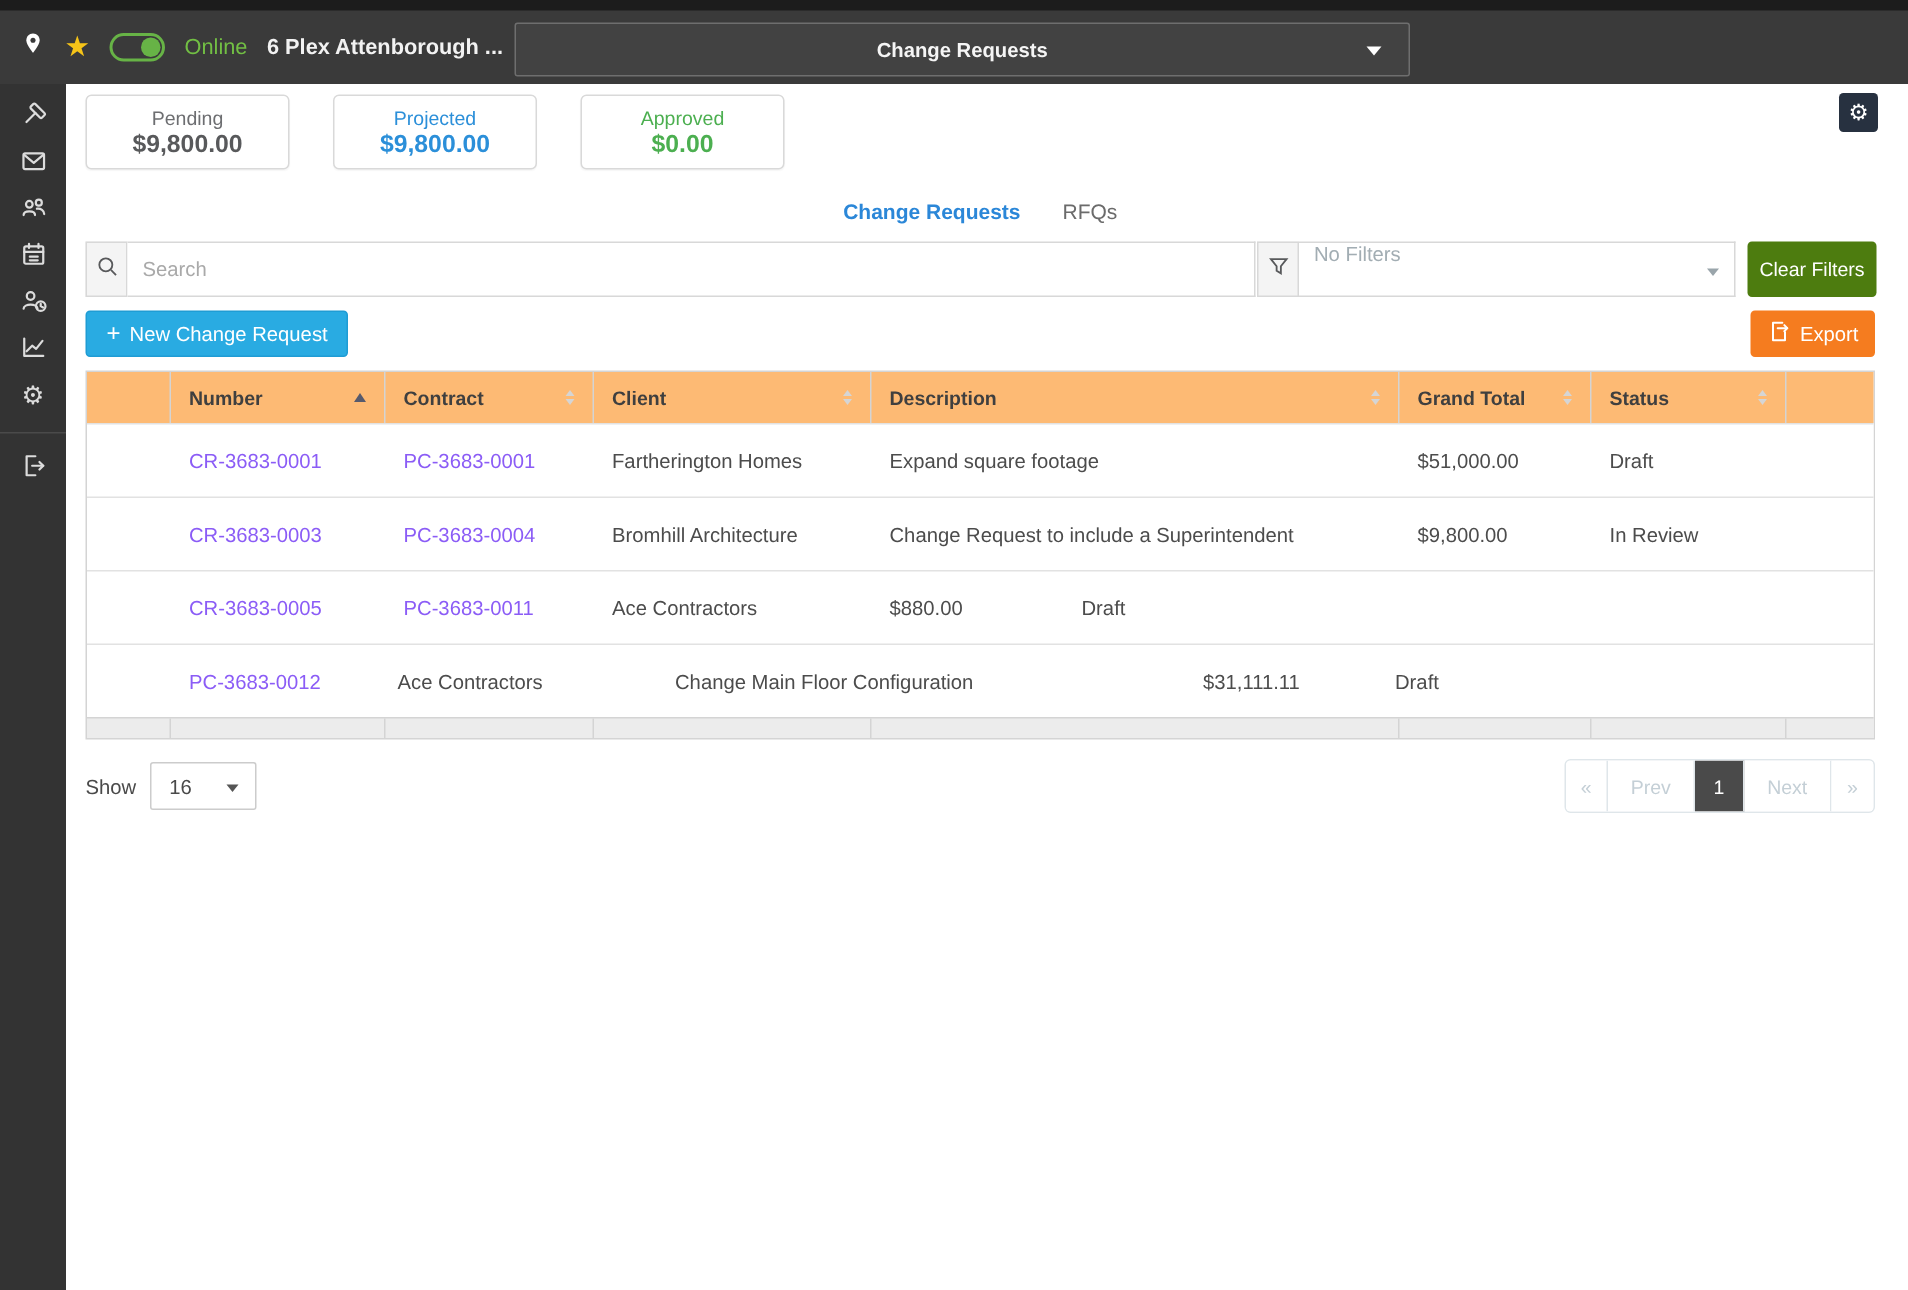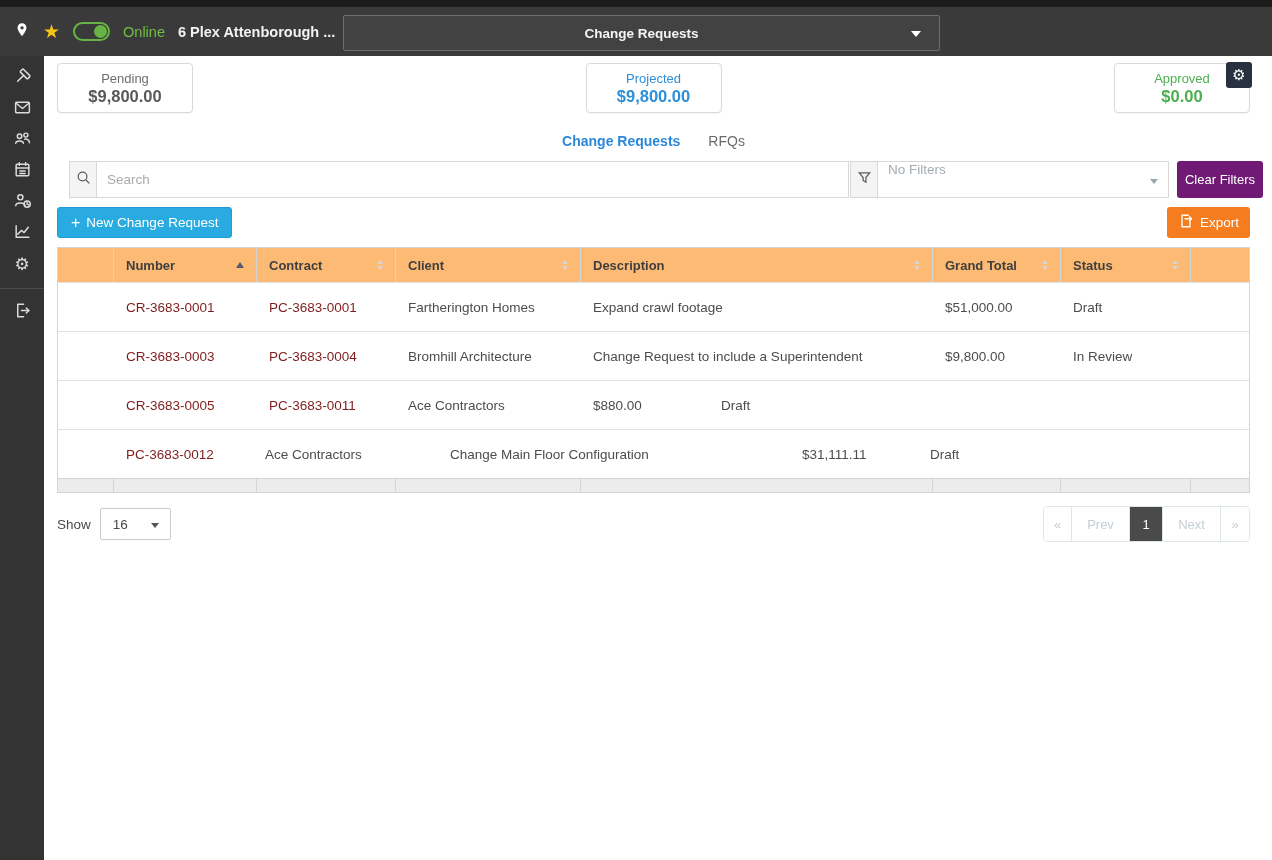--- a/index.html
+++ b/index.html
@@ -30,46 +30,46 @@
   .gear-glyph { font-size:17px; line-height:1; font-family:"DejaVu Sans", sans-serif; }
 
   
   .main { position:absolute; left:44px; top:56px; width:1228px; height:804px; background:#fff;
     padding:0 22px 0 13px; }
 
   .gear-btn { position:absolute; right:20px; top:6px; width:26px; height:26px; background:#273140;
     border:none; border-radius:3px; color:#fff; font-size:15px; cursor:pointer;
     display:flex; align-items:center; justify-content:center; font-family:"DejaVu Sans", sans-serif; }
 
-  .cards { display:flex; justify-content:space-between; gap:29px; margin-top:7px; }
+  .cards { display:flex; justify-content:flex-start; gap:29px; margin-top:7px; }
   .card { width:136px; height:50px; border:1px solid #d9d9d9; border-radius:4px; background:#fff;
     display:flex; flex-direction:column; align-items:center; justify-content:center; box-shadow:0 1px 1px rgba(0,0,0,0.04); }
   .card .lbl { font-size:13px; color:#6d6e71; }
   .card .amt { font-size:16.5px; font-weight:700; color:#58595b; margin-top:1px; }
   .card.projected .lbl, .card.projected .amt { color:#2b8fd9; }
   .card.approved .lbl, .card.approved .amt { color:#4caf50; }
 
   .tabs { display:flex; justify-content:center; gap:28px; margin-top:20px; }
   .tab { font-size:14px; cursor:pointer; }
   .tab.active { color:#2b87d8; font-weight:700; }
   .tab.inactive { color:#6b6b6b; }
 
-  .search-row { display:flex; margin-top:12px; height:37px;margin-left:12px; }
+  .search-row { display:flex; margin-top:12px; height:37px; }
   .icon-box { width:28px; height:37px; background:#f4f4f4; border:1px solid #d8d8d8;
     display:flex; align-items:center; justify-content:center; flex:none; }
   .icon-box svg { stroke:#58595b; fill:none; stroke-width:1.3; }
   .search-input { width:752px; height:37px; border:1px solid #d8d8d8; border-left:none;
     padding:0 10px; font-size:13.5px; color:#4a4a4a; outline:none; flex:none; }
   .search-input::placeholder { color:#a9a9a9; }
   .funnel-box { margin-left:1px; }
   .filter-select { position:relative; width:291px; height:37px; border:1px solid #d8d8d8; border-left:none;
     display:flex; align-items:flex-start; padding:0 10px; color:#a2adb3; font-size:13.5px; cursor:pointer; flex:none; }
   .filter-select .caret { position:absolute; right:10px; top:17px; width:0; height:0;
     border-left:4px solid transparent; border-right:4px solid transparent; border-top:5px solid #9aa5ab; }
-  .clear-filters { margin-left:8px; width:86px; height:37px; background:#701a75; color:#fff;
+  .clear-filters { margin-left:8px; width:86px; height:37px; background:#4d7c0f; color:#fff;
     border:none; border-radius:3px; font-size:13px; cursor:pointer; flex:none; }
 
   .actions-row { display:flex; justify-content:space-between; margin-top:9px; }
   .btn-new { height:31px; padding:0 13px; background:#29abe2; border:1px solid #1f9cd4; border-radius:3px;
     color:#fff; font-size:13.5px; cursor:pointer; display:flex; align-items:center; gap:6px; }
   .btn-new .plus { font-size:16px; font-weight:400; }
   .btn-export { height:31px; padding:0 11px; background:#f57c1f; border:none; border-radius:3px;
     color:#fff; font-size:13.5px; cursor:pointer; display:flex; align-items:center; gap:6px; }
   .btn-export svg { stroke:#fff; fill:none; stroke-width:1.5; stroke-linecap:round; stroke-linejoin:round; }
 
@@ -80,21 +80,21 @@
     padding:0 12px; border-right:1px solid #d4d4d4; font-size:13px; font-weight:700; color:#3f3f3f; cursor:pointer; }
   .t-head .cell:last-child { border-right:none; }
   .t-row { display:flex; height:49px; background:#fff; border-top:1px solid #e2e2e2; cursor:pointer; }
   .t-row .cell { display:flex; align-items:center; padding:0 12px; font-size:13.5px; color:#4c4c4c; }
   .t-foot { display:flex; height:14px; background:#ececec; border-top:1px solid #d4d4d4; }
   .t-foot .cell { border-right:1px solid #d4d4d4; height:100%; }
   .t-foot .cell:last-child { border-right:none; }
   .c0{width:56px;flex:none;} .c1{width:143px;flex:none;} .c2{width:139px;flex:none;}
   .c3{width:185px;flex:none;} .c4{width:352px;flex:none;} .c5{width:128px;flex:none;}
   .c6{width:130px;flex:none;gap:10px;} .c7{width:60px;flex:none;}
-  .link { color:#7f1d1d; cursor:pointer; }
+  .link { color:#8b5cf6; cursor:pointer; }
   .sort-up { width:0; height:0; border-left:4px solid transparent; border-right:4px solid transparent;
     border-bottom:6px solid #565a6d; }
   .sort-both { display:flex; flex-direction:column; gap:2px; align-items:center; }
   .sort-both .u { width:0;height:0;border-left:3.5px solid transparent;border-right:3.5px solid transparent;border-bottom:4.5px solid #d5d5d5; }
   .sort-both .d { width:0;height:0;border-left:3.5px solid transparent;border-right:3.5px solid transparent;border-top:4.5px solid #d5d5d5; }
 
   
   .bottom-row { display:flex; justify-content:space-between; align-items:center; margin-top:13px; }
   .show-wrap { display:flex; align-items:center; gap:9px; }
   .show-label { font-size:13.5px; color:#4a4a4a;text-align:right; }
@@ -321,21 +321,21 @@
 
     <div class="t-row">
       <div class="cell c0"></div>
       <div class="cell c1">
           <span class="link">CR-3683-0001</span>
         </div>
       <div class="cell c2">
           <span class="link">PC-3683-0001</span>
         </div>
       <div class="cell c3">Fartherington Homes</div>
-      <div class="cell c4">Expand crawl footage</div>
+      <div class="cell c4">Expand square footage</div>
       <div class="cell c5">$51,000.00</div>
       <div class="cell c6">Draft</div>
       <div class="cell c7"></div>
     </div>
 
     <div class="t-row">
       <div class="cell c0"></div>
       <div class="cell c1">
           <span class="link">CR-3683-0003</span>
         </div>

